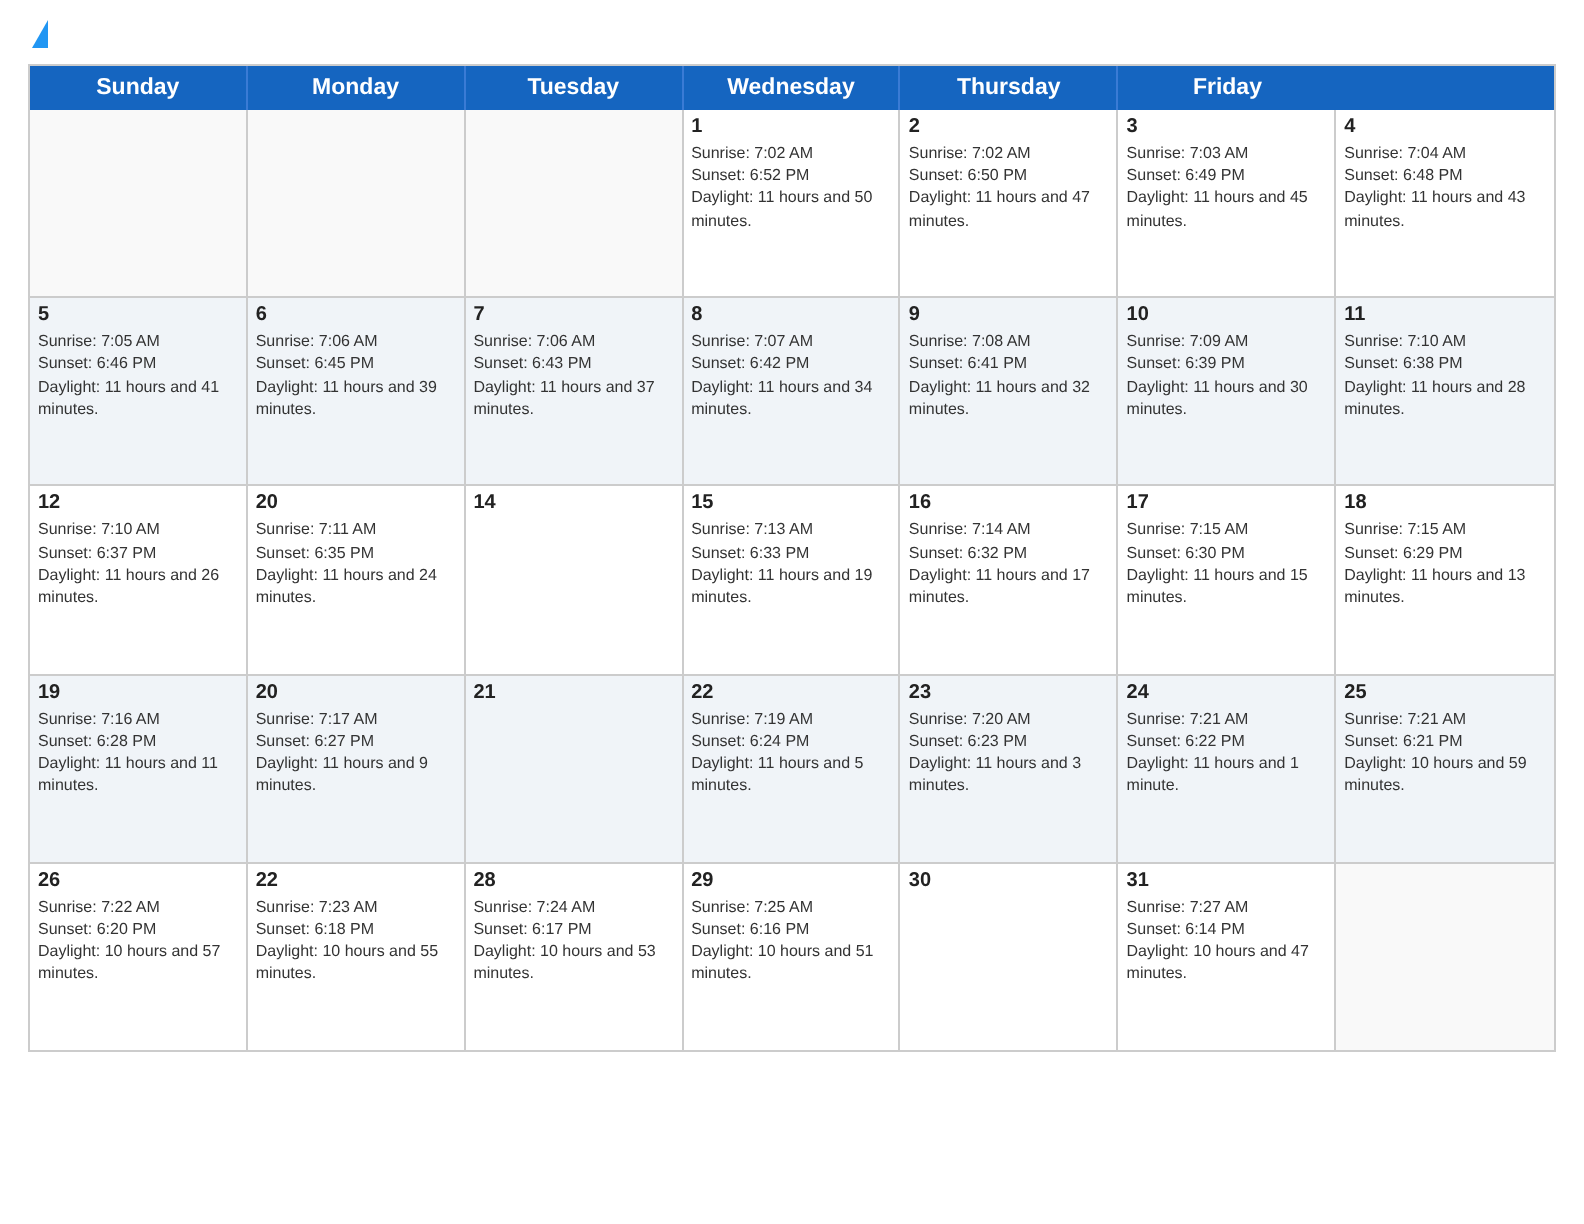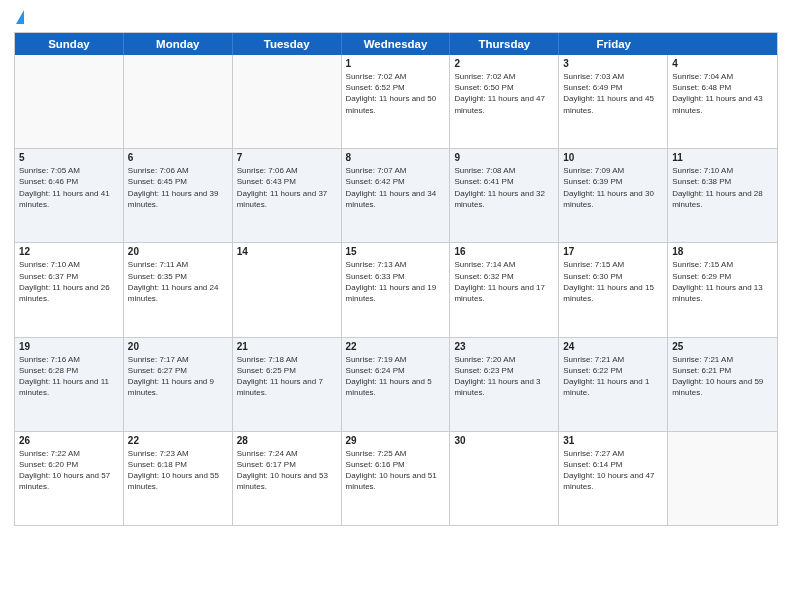--- a/index.html
+++ b/index.html
@@ -226,21 +226,20 @@
           <div class="cal-cell">
             <div class="day-num">19</div>
             <div class="day-info">Sunrise: 7:16 AM<br>Sunset: 6:28 PM<br>Daylight: 11 hours and 11 minutes.</div>
           </div>
           <div class="cal-cell">
             <div class="day-num">20</div>
             <div class="day-info">Sunrise: 7:17 AM<br>Sunset: 6:27 PM<br>Daylight: 11 hours and 9 minutes.</div>
           </div>
           <div class="cal-cell">
             <div class="day-num">21</div>
-            <div class="day-info">Sunrise: 7:18 AM<br>Sunset: 6:25 PM<br>Daylight: 11 hours and 7 minutes.</div>
           </div>
           <div class="cal-cell">
             <div class="day-num">22</div>
             <div class="day-info">Sunrise: 7:19 AM<br>Sunset: 6:24 PM<br>Daylight: 11 hours and 5 minutes.</div>
           </div>
           <div class="cal-cell">
             <div class="day-num">23</div>
             <div class="day-info">Sunrise: 7:20 AM<br>Sunset: 6:23 PM<br>Daylight: 11 hours and 3 minutes.</div>
           </div>
           <div class="cal-cell">

